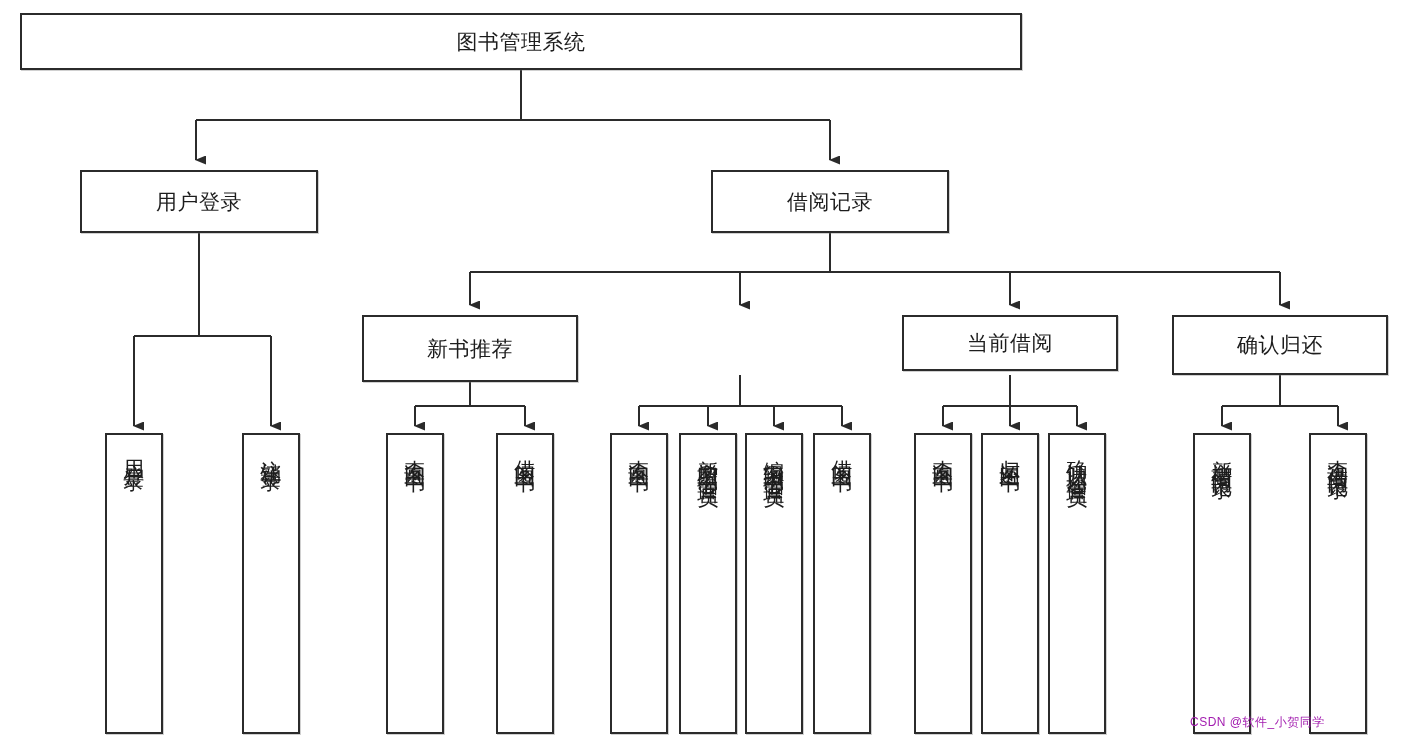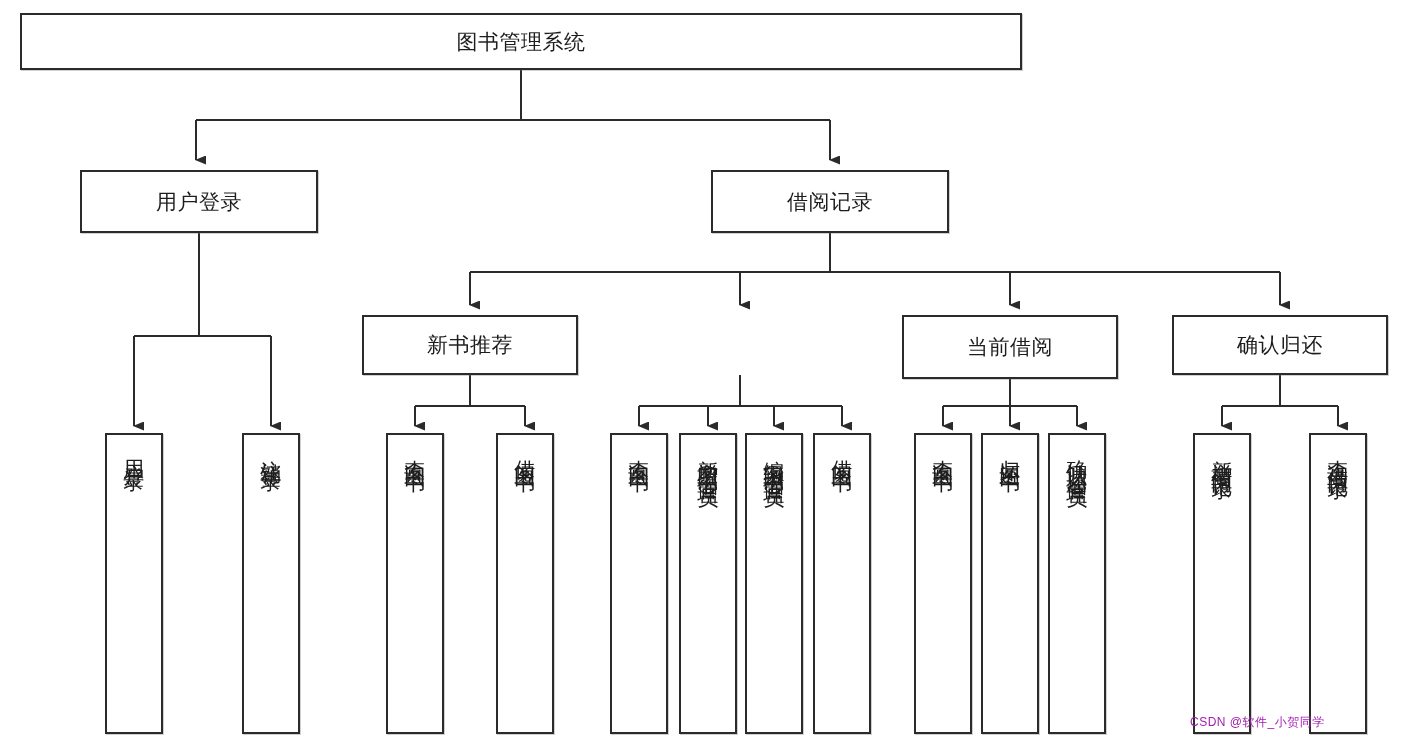--- a/index.html
+++ b/index.html
@@ -128,24 +128,24 @@
     <span class="node-label">图书管理系统</span>
   </div>
 
   <div class="node-box" style="left:80px; top:170px; width:238px; height:63px;">
     <span class="node-label">用户登录</span>
   </div>
   <div class="node-box" style="left:711px; top:170px; width:238px; height:63px;">
     <span class="node-label">借阅记录</span>
   </div>
 
-  <div class="node-box" style="left:362px; top:315px; width:216px; height:60px;">
+  <div class="node-box" style="left:362px; top:315px; width:216px; height:67px;">
     <span class="node-label">新书推荐</span>
   </div>
-  <div class="node-box" style="left:902px; top:315px; width:216px; height:64px;justify-content:center;">
+  <div class="node-box" style="left:902px; top:315px; width:216px; height:56px;justify-content:center;">
     <span class="node-label">当前借阅</span>
   </div>
   <div class="node-box" style="left:1172px; top:315px; width:216px; height:60px;">
     <span class="node-label">确认归还</span>
   </div>
 
   <div class="node-box vertical" style="left:105px; top:433px; width:58px; height:301px;">
     <span class="node-label">用户登录</span>
   </div>
   <div class="node-box vertical" style="left:242px; top:433px; width:58px; height:301px;">

